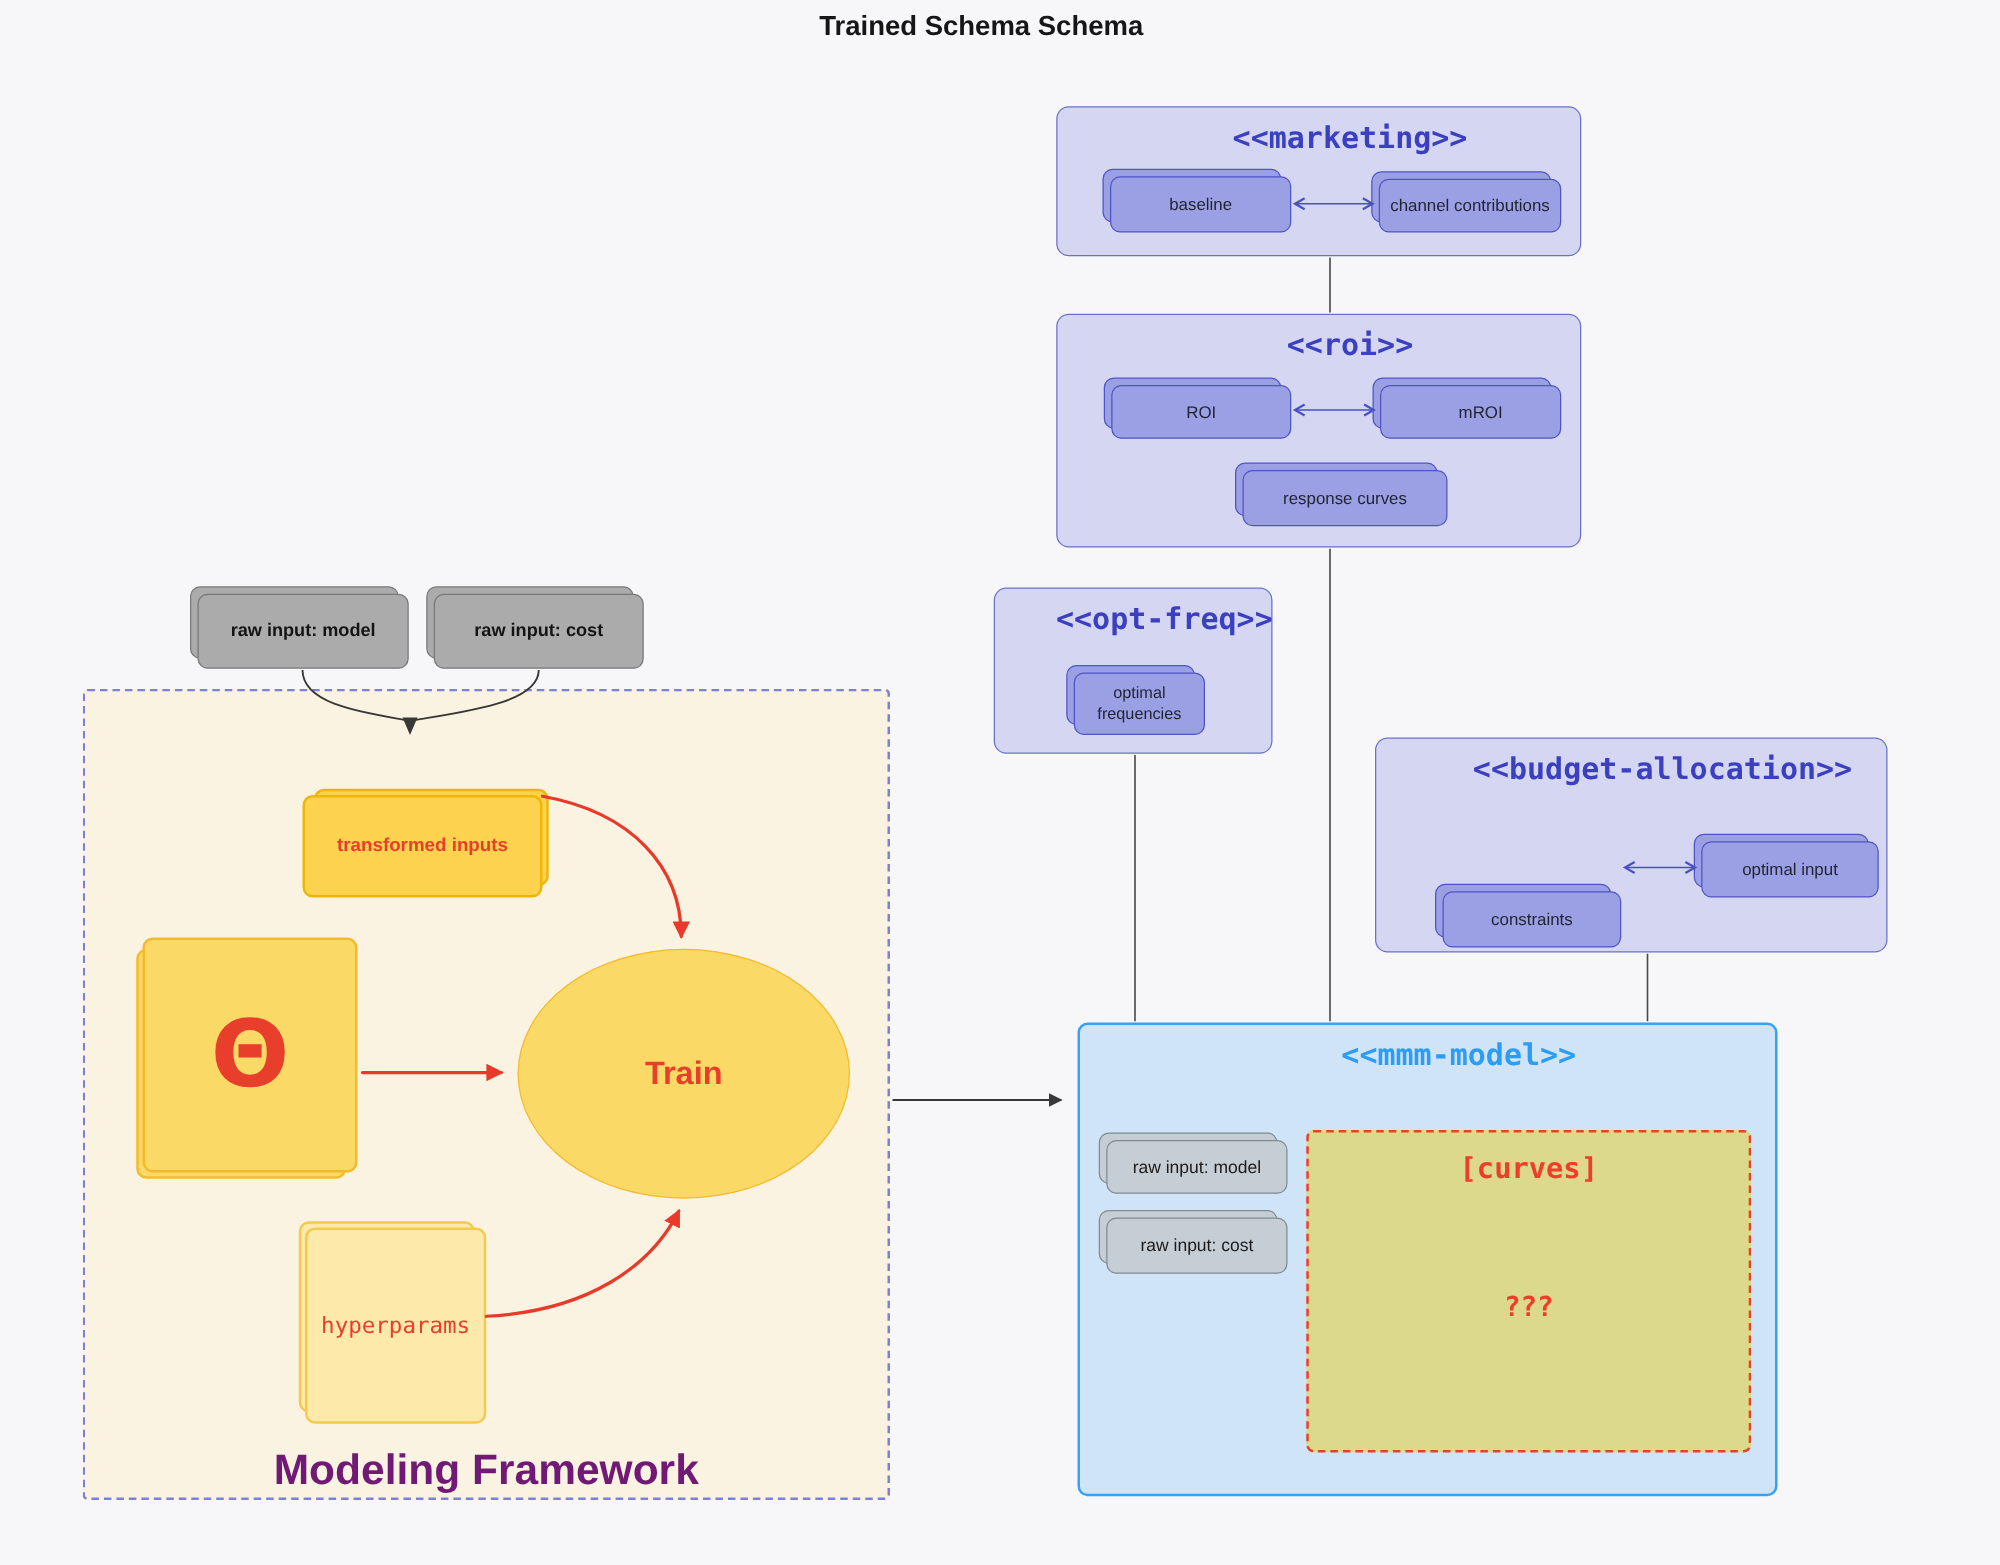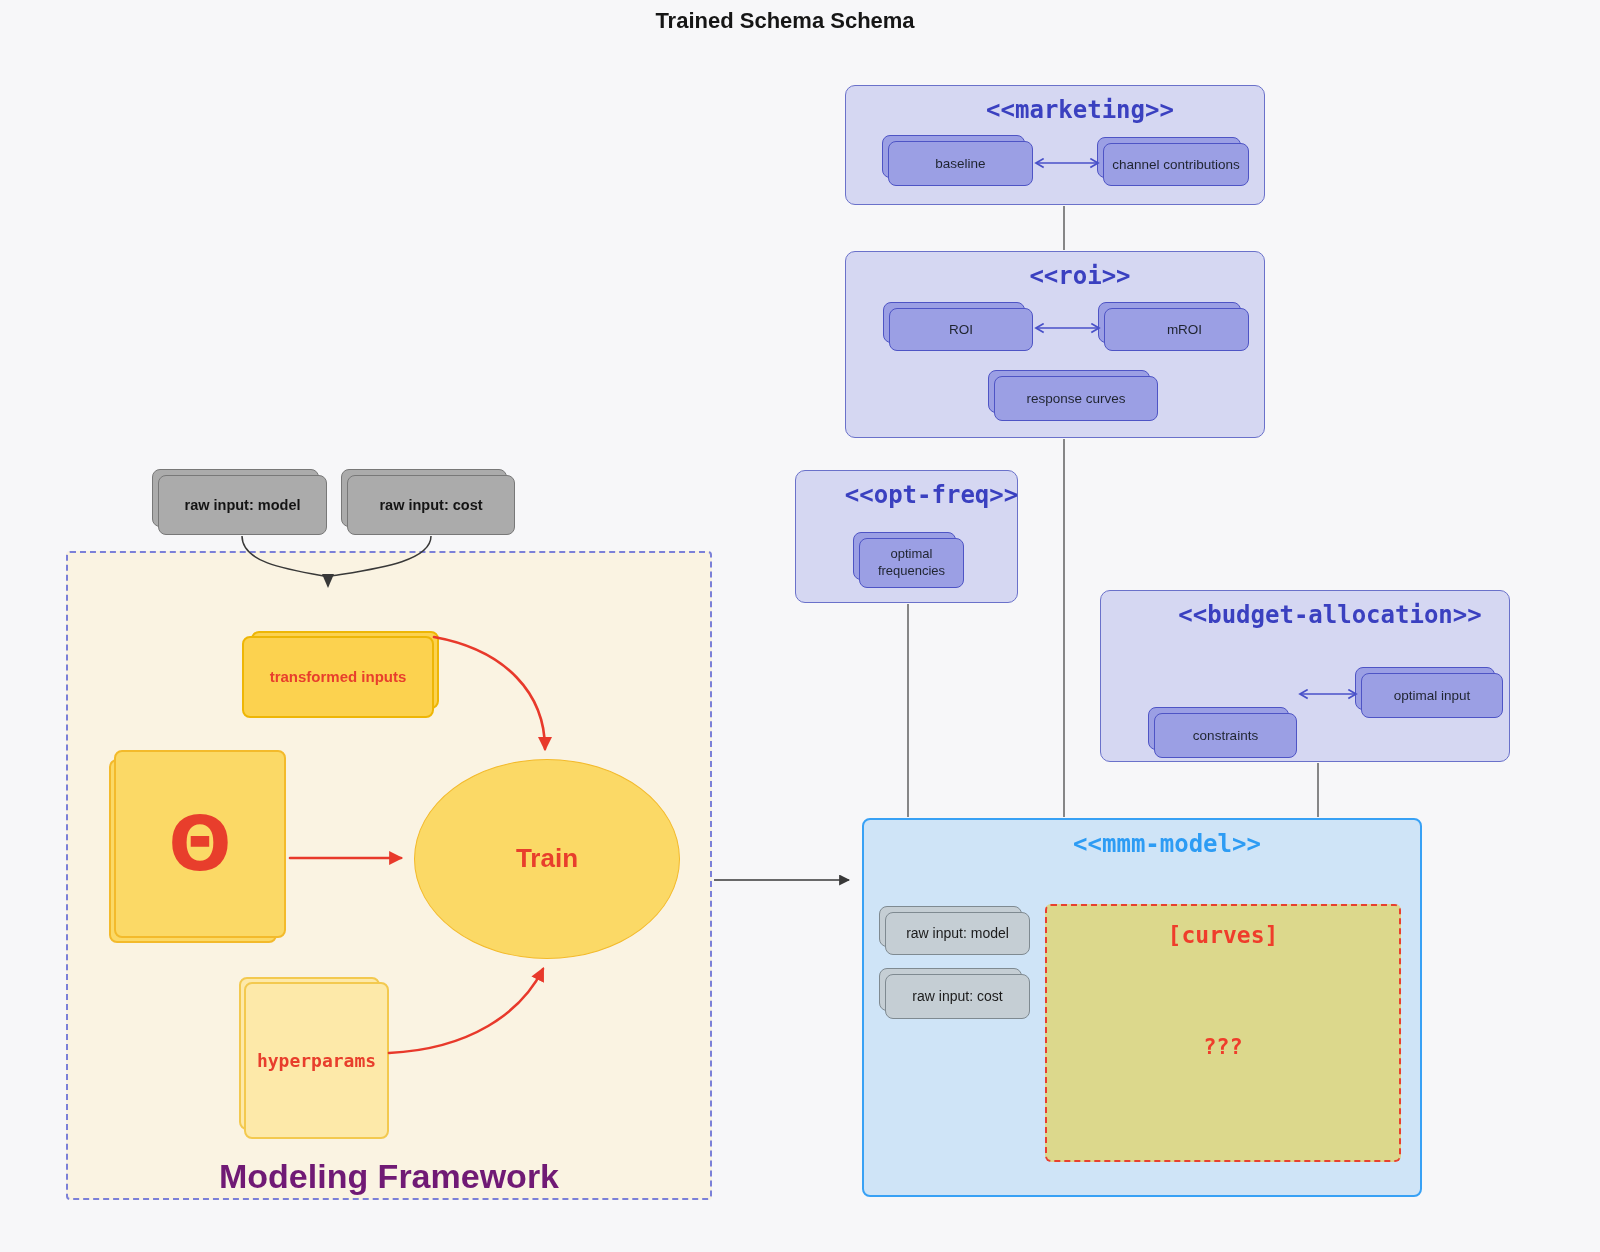--- a/index.html
+++ b/index.html
@@ -24,21 +24,21 @@
                  background:inherit;border:inherit;border-radius:inherit;z-index:-1;}
   .stack-tr::before{transform:translate(7px,-7px);}
   .stack-bl::before{transform:translate(-7px,7px);}
   .purple{background:#9b9fe4;border:1.5px solid #4e54c5;}
   .gray-dark{background:#ababab;border:1.5px solid #787878;font-weight:bold;
              font-size:14.5px;color:#141414;}
   .gray-light{background:#c5ced4;border:1.5px solid #7f8a91;font-size:14px;color:#1b1b1b;}
   .gold{background:#fcd24f;border:2px solid #eeb606;font-weight:bold;font-size:15px;color:#e83e2c;margin-top:36px;}
   .gold2{background:#fbd966;border:2px solid #f3ba2b;}
   .gold3{background:#fde9a9;border:2px solid #f3c94f;
-         font-family:"DejaVu Sans Mono",monospace;font-weight:bold;font-size:18px;color:#e83e2c;}
+         font-family:"DejaVu Sans Mono",monospace;font-weight:normal;font-size:18px;color:#e83e2c;}
   .theta-glyph{font-family:"DejaVu Sans",sans-serif;font-weight:bold;font-size:74px;color:#e83e2c;}
   .train-ellipse{border-radius:50%;border-width:1.5px;font-weight:bold;font-size:26px;color:#e83e2c;}
   .model-box{position:absolute;box-sizing:border-box;background:#dcd88c;
              border:2.5px dashed #e8402f;border-radius:6px;}
   .model-title{position:absolute;top:16px;left:0;width:100%;text-align:center;
                font-family:"DejaVu Sans Mono",monospace;font-weight:bold;font-size:23px;color:#ef3d2b;}
   .model-qqq{position:absolute;top:128px;left:0;width:100%;text-align:center;
              font-family:"DejaVu Sans Mono",monospace;font-weight:bold;font-size:22px;color:#ef3d2b;}
   .framework-label{position:absolute;bottom:2px;left:0;width:100%;text-align:center;
                    font-weight:bold;font-size:34px;color:#701a75;}

